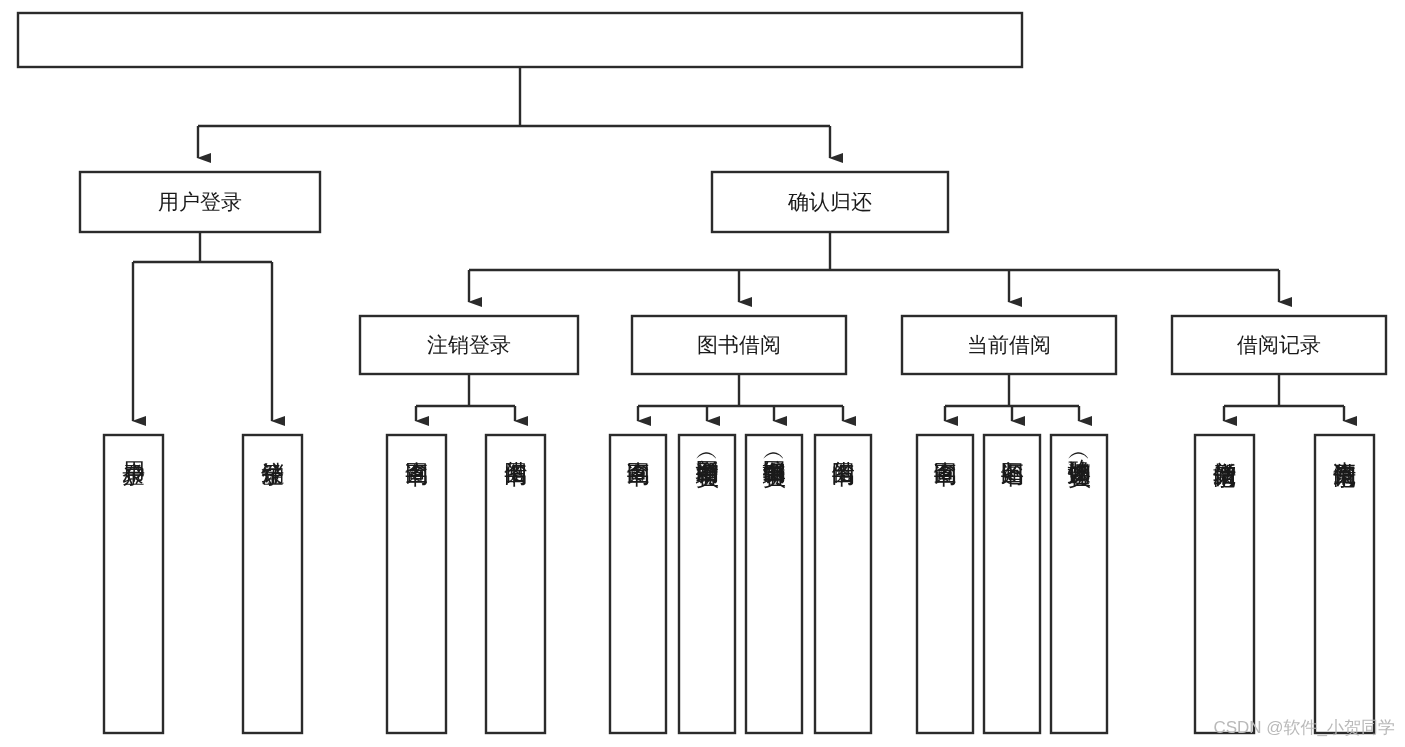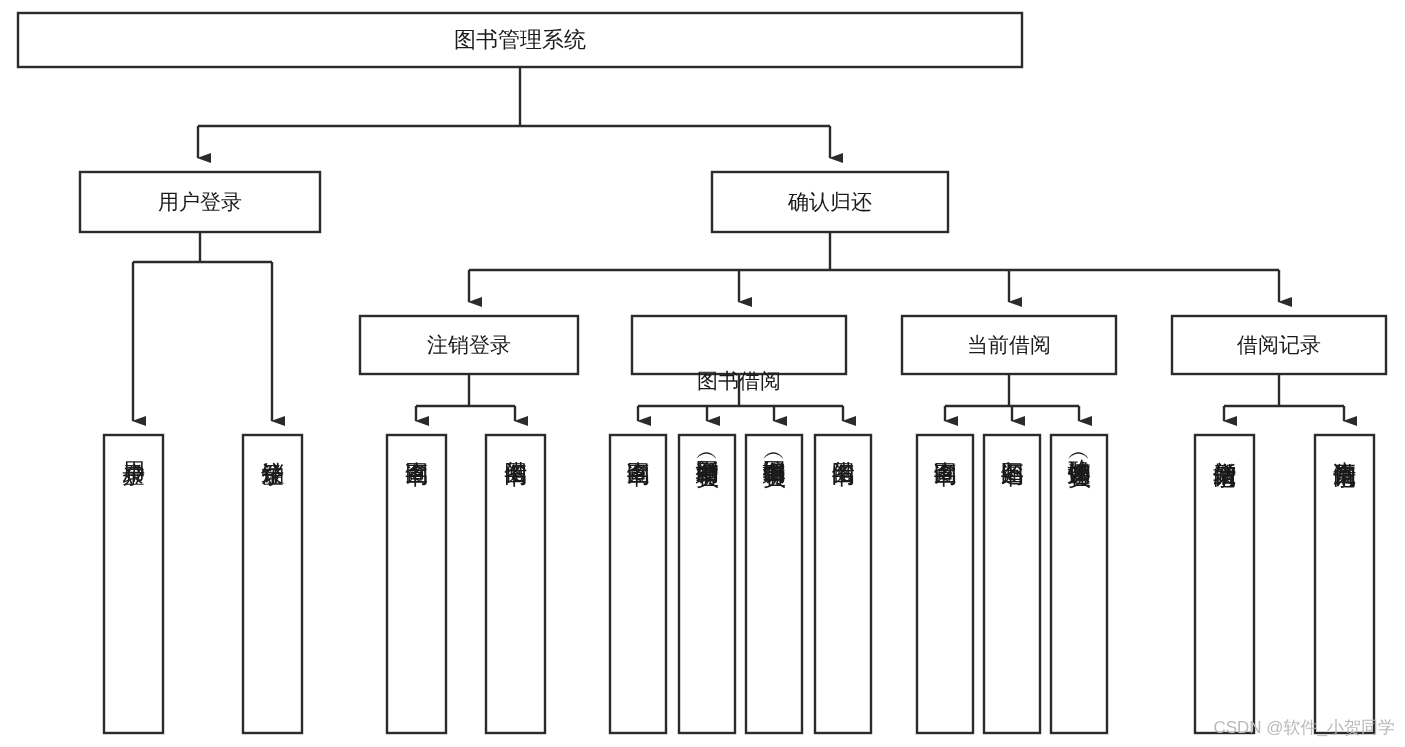--- a/index.html
+++ b/index.html
@@ -159,35 +159,32 @@
     <rect class="node-box" x="679" y="435" width="56" height="298"></rect>
     <rect class="node-box" x="746" y="435" width="56" height="298"></rect>
     <rect class="node-box" x="815" y="435" width="56" height="298"></rect>
     <rect class="node-box" x="917" y="435" width="56" height="298"></rect>
     <rect class="node-box" x="984" y="435" width="56" height="298"></rect>
     <rect class="node-box" x="1051" y="435" width="56" height="298"></rect>
     <rect class="node-box" x="1195" y="435" width="59" height="298"></rect>
     <rect class="node-box" x="1315" y="435" width="59" height="298"></rect>
   </svg>
 
-  <div class="hlabel-wrap" style="left:18px; top:13px; width:1004px; height:54px;">
-    <span class="hlabel-text title-text">图书管理系统</span>
-  </div>
 
   <div class="hlabel-wrap" style="left:80px; top:172px; width:240px; height:60px;">
     <span class="hlabel-text">用户登录</span>
   </div>
   <div class="hlabel-wrap" style="left:712px; top:172px; width:236px; height:60px;">
     <span class="hlabel-text">确认归还</span>
   </div>
 
   <div class="hlabel-wrap" style="left:360px; top:316px; width:218px; height:58px;">
     <span class="hlabel-text">注销登录</span>
   </div>
-  <div class="hlabel-wrap" style="left:632px; top:316px; width:214px; height:58px;margin-top:36px;">
+  <div class="hlabel-wrap" style="left:632px; top:316px; width:214px; height:58px;">
     <span class="hlabel-text">图书借阅</span>
   </div>
   <div class="hlabel-wrap" style="left:1172px; top:316px; width:214px; height:58px;">
     <span class="hlabel-text">借阅记录</span>
   </div>
   <div class="hlabel-wrap" style="left:902px; top:316px; width:214px; height:58px;">
     <span class="hlabel-text">当前借阅</span>
   </div>
 
   <div class="vlabel-wrap" style="left:104px; top:443px; width:59px; height:282px;">

